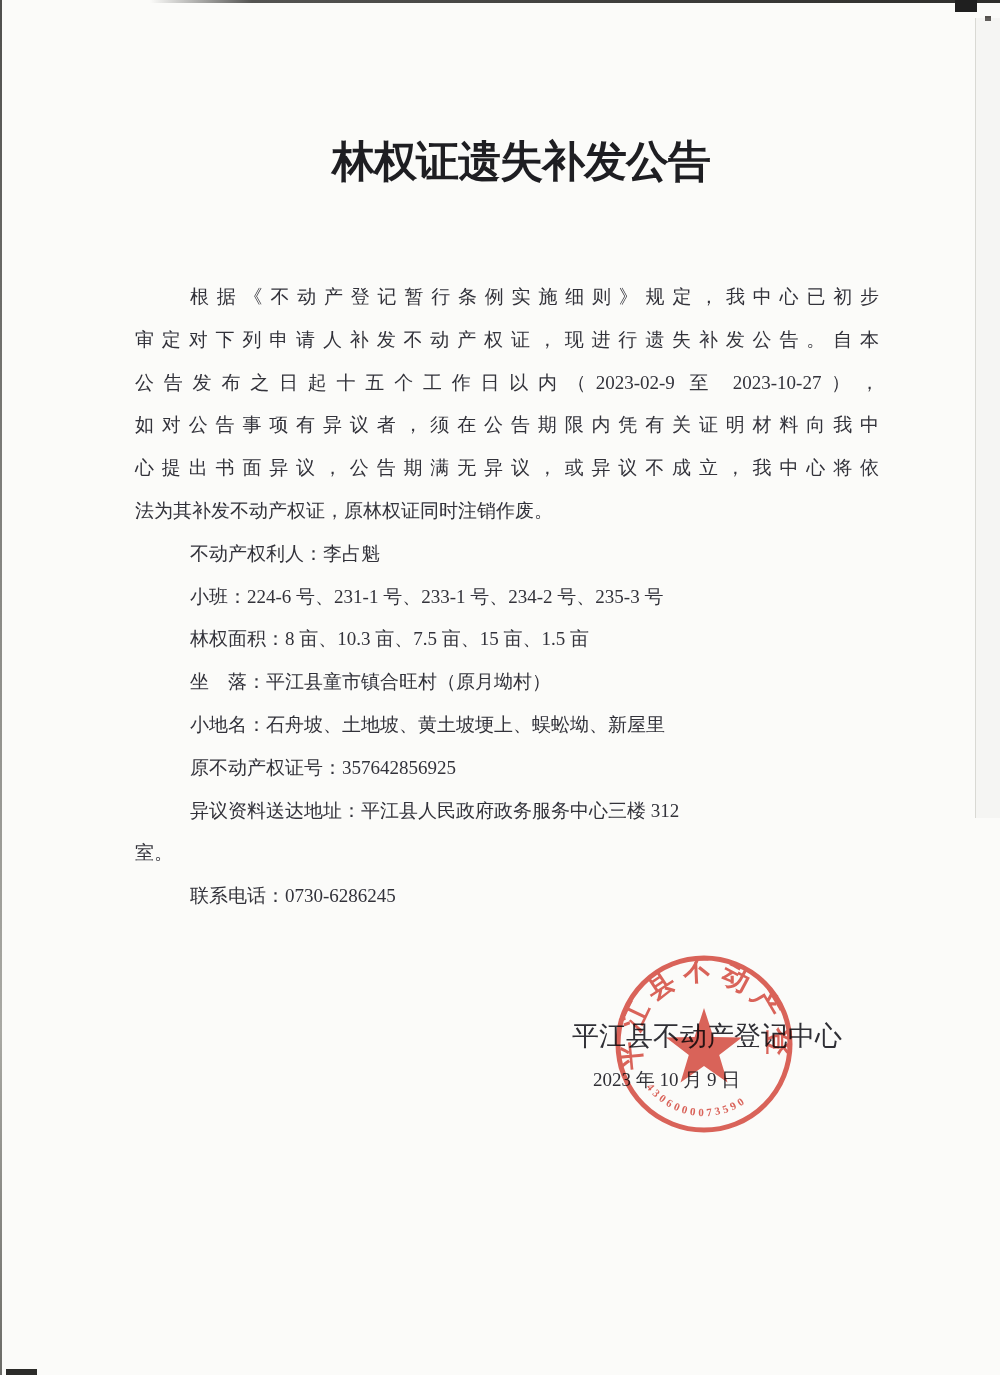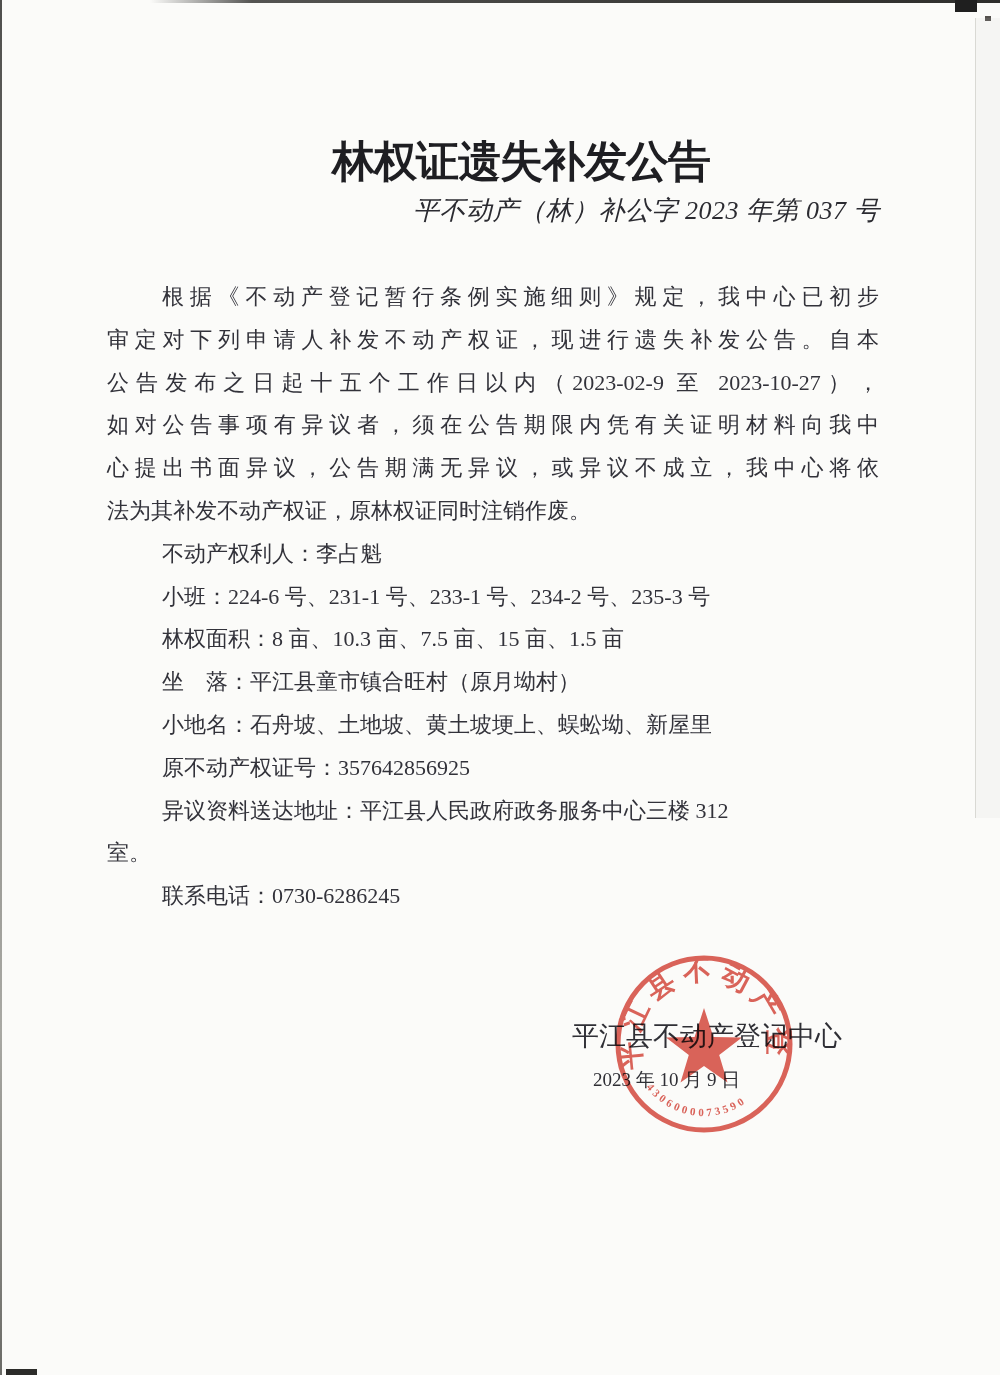--- a/index.html
+++ b/index.html
@@ -25,21 +25,21 @@
     position:absolute;left:61px;top:133px;width:920px;height:56px;
     text-align:center;font-family:"Liberation Sans","DejaVu Sans",sans-serif;
     font-weight:bold;font-size:43px;line-height:56px;letter-spacing:-1px;color:#1e1e22;
   }
   .docnum{
     position:absolute;left:300px;top:191px;width:580px;height:40px;
     text-align:right;font-style:italic;font-size:26px;line-height:40px;
     letter-spacing:.5px;color:#2b2b31;
   }
   .bodytext{position:absolute;left:107px;top:276px;width:772px;}
-  .bline{height:42.8px;line-height:42.8px;font-size:22px;white-space:nowrap;color:#32323a;}
+  .bline{height:42.8px;line-height:42.8px;font-size:19px;white-space:nowrap;color:#32323a;margin-left:28px;}
   .bline.indent{padding-left:55px;}
   .bline.fill{white-space:normal;text-align:justify;text-align-last:justify;}
   .sig-org{position:absolute;left:572px;top:1019px;font-size:27px;line-height:34px;
     letter-spacing:0;color:#2f2f35;white-space:nowrap;}
   .sig-date{position:absolute;left:593px;top:1063px;font-size:19px;line-height:34px;
     color:#2f2f35;white-space:nowrap;}
   .seal{
     position:absolute;left:609px;top:949px;width:190px;height:190px;
     mix-blend-mode:multiply;opacity:.85;filter:blur(.35px);
   }
@@ -54,21 +54,20 @@
   <div class="edge-top"></div>
   <div class="edge-top-notch"></div>
   <div class="edge-top-tick"></div>
   <div class="edge-left"></div>
   <div class="edge-right-paper"></div>
   <div class="edge-right-shade"></div>
   <div class="edge-bottom-mark"></div>
 
   <div class="title">林权证遗失补发公告</div>
 
-  <div class="docnum">平不动产（林）补公字 2023 年第 037 号</div>
 
   <div class="bodytext" id="body-lines">
       <div class="bline indent fill">根据《不动产登记暂行条例实施细则》规定，我中心已初步</div>
       <div class="bline fill">审定对下列申请人补发不动产权证，现进行遗失补发公告。自本</div>
       <div class="bline fill">公告发布之日起十五个工作日以内（2023-02-9 至 2023-10-27），</div>
       <div class="bline fill">如对公告事项有异议者，须在公告期限内凭有关证明材料向我中</div>
       <div class="bline fill">心提出书面异议，公告期满无异议，或异议不成立，我中心将依</div>
       <div class="bline">法为其补发不动产权证，原林权证同时注销作废。</div>
       <div class="bline indent">不动产权利人：李占魁</div>
       <div class="bline indent">小班：224-6 号、231-1 号、233-1 号、234-2 号、235-3 号</div>

